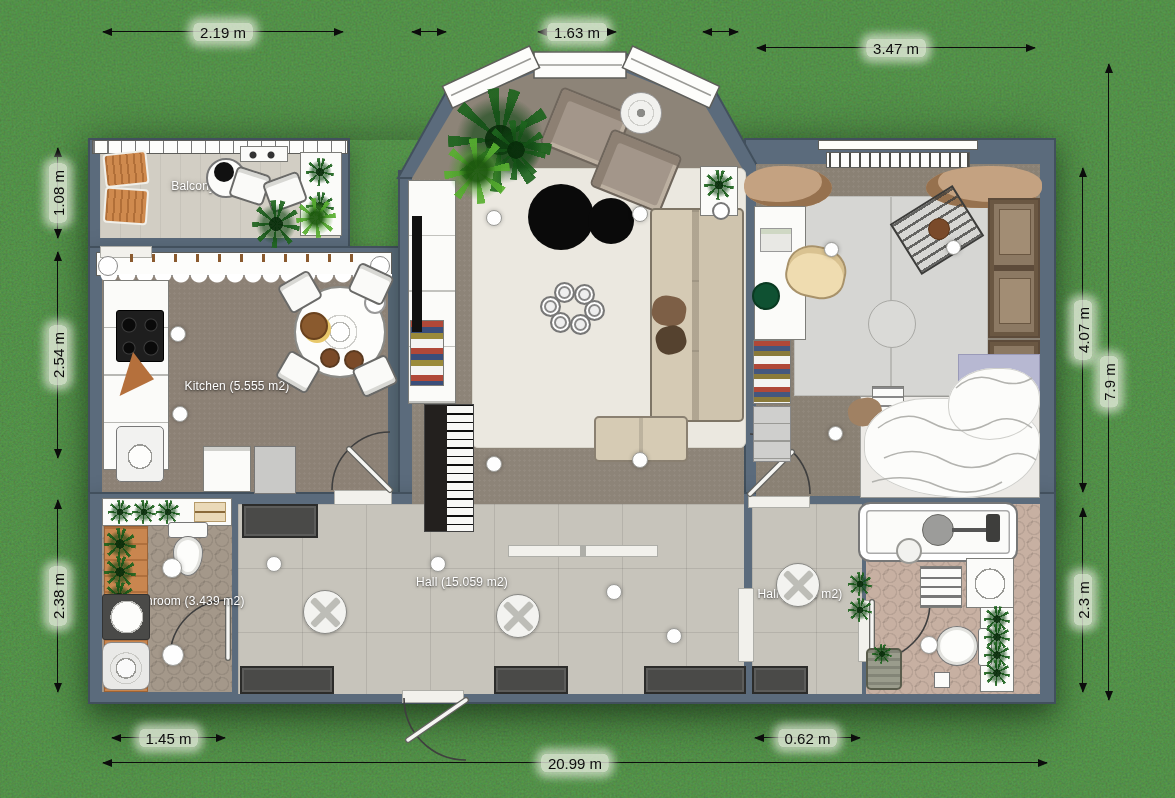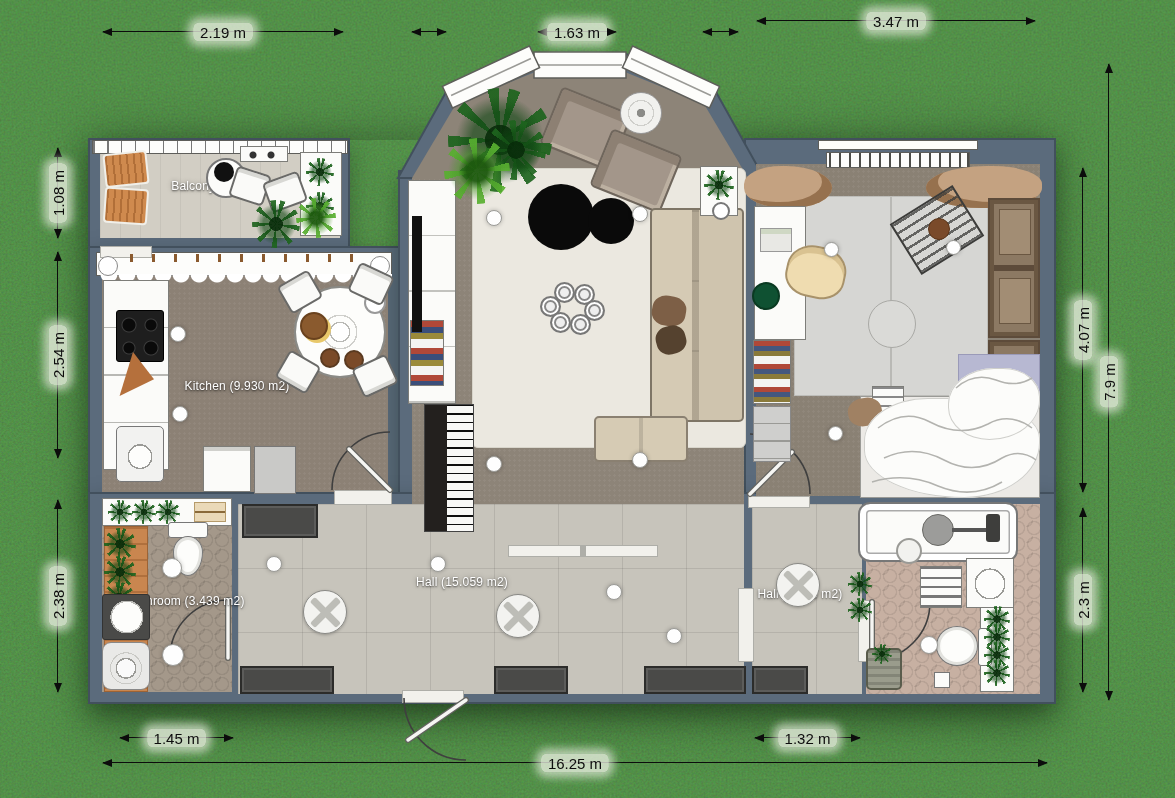--- a/index.html
+++ b/index.html
@@ -86,21 +86,21 @@
   <div class="floor" style="left:100px;top:150px;width:240px;height:88px;background:#d2cec4;background-image:repeating-linear-gradient(90deg,rgba(0,0,0,.05) 0 1px,transparent 1px 20px)"></div>
   <div class="floor carpet" style="left:102px;top:276px;width:286px;height:216px"></div>
   <div class="floor carpet" style="left:412px;top:178px;width:332px;height:372px;background-color:#8d8478"></div>
   <div class="floor carpet" style="left:756px;top:164px;width:284px;height:332px;background-color:#8a8174"></div>
   <div class="floor tiles" style="left:238px;top:504px;width:506px;height:190px"></div>
   <div class="floor tiles" style="left:752px;top:504px;width:110px;height:190px"></div>
   <div class="floor hex" style="left:102px;top:500px;width:130px;height:192px;background-color:#a4988a"></div>
   <div class="floor hex" style="left:866px;top:504px;width:174px;height:190px;background-color:#c7b0a2"></div>
 
   <div class="rlabel" style="left:225px;top:186px">Balcony (3.218 m2)</div>
-  <div class="rlabel" style="left:237px;top:386px">Kitchen (9.930 m2)</div>
+  <div class="rlabel" style="left:237px;top:386px">Kitchen (5.555 m2)</div>
   <div class="rlabel" style="left:462px;top:582px">Hall (15.059 m2)</div>
   <div class="rlabel" style="left:800px;top:594px">Hall (3.036 m2)</div>
   <div class="rlabel" style="left:186px;top:601px">Bathroom (3.439 m2)</div>
 
   <div class="win" style="left:92px;top:140px;width:256px;height:14px;background-image:repeating-linear-gradient(90deg,#777 0 1.5px,transparent 1.5px 14px)"></div>
   <div class="win" style="left:96px;top:252px;width:296px;height:24px"></div>
   <div class="abs z5" style="left:100px;top:274px;width:292px;height:10px;background:radial-gradient(circle at 9px 0,#fff 8px,transparent 9px);background-size:18px 10px;background-repeat:repeat-x"></div>
   <div class="abs z6" style="left:130px;top:254px;width:240px;height:8px;background:repeating-linear-gradient(90deg,#8a5a2e 0 3px,transparent 3px 22px)"></div>
   <div class="abs z6" style="left:98px;top:256px;width:18px;height:18px;border-radius:50%;background:#fff;border:1.5px solid #888"></div>
   <div class="abs z6" style="left:370px;top:256px;width:18px;height:18px;border-radius:50%;background:#fff;border:1.5px solid #888"></div>
@@ -289,21 +289,21 @@
   <div class="lt" style="left:920px;top:636px;width:18px;height:18px"></div>
 
   <div class="dh" style="left:103px;top:31px;width:240px">
     <span class="pill">2.19 m</span>
   </div>
   <div class="dh" style="left:412px;top:31px;width:34px"></div>
   <div class="dh" style="left:538px;top:31px;width:78px">
     <span class="pill">1.63 m</span>
   </div>
   <div class="dh" style="left:703px;top:31px;width:35px"></div>
-  <div class="dh" style="left:757px;top:20px;width:278px">
+  <div class="dh" style="left:757px;top:47px;width:278px">
     <span class="pill">3.47 m</span>
   </div>
 
   <div class="dv" style="left:57px;top:148px;height:90px">
     <span class="pill vpill">1.08 m</span>
   </div>
   <div class="dv" style="left:57px;top:252px;height:206px">
     <span class="pill vpill">2.54 m</span>
   </div>
   <div class="dv" style="left:57px;top:500px;height:192px">
@@ -313,23 +313,23 @@
   <div class="dv" style="left:1082px;top:168px;height:324px">
     <span class="pill vpill">4.07 m</span>
   </div>
   <div class="dv" style="left:1108px;top:64px;height:636px">
     <span class="pill vpill">7.9 m</span>
   </div>
   <div class="dv" style="left:1082px;top:508px;height:184px">
     <span class="pill vpill">2.3 m</span>
   </div>
 
-  <div class="dh" style="left:120px;top:737px;width:113px">
+  <div class="dh" style="left:112px;top:737px;width:113px">
     <span class="pill">1.45 m</span>
   </div>
   <div class="dh" style="left:755px;top:737px;width:105px">
-    <span class="pill">1.32 m</span>
+    <span class="pill">0.62 m</span>
   </div>
   <div class="dh" style="left:103px;top:762px;width:944px">
-    <span class="pill">16.25 m</span>
+    <span class="pill">20.99 m</span>
   </div>
 
 </div>
 
 </body></html>

